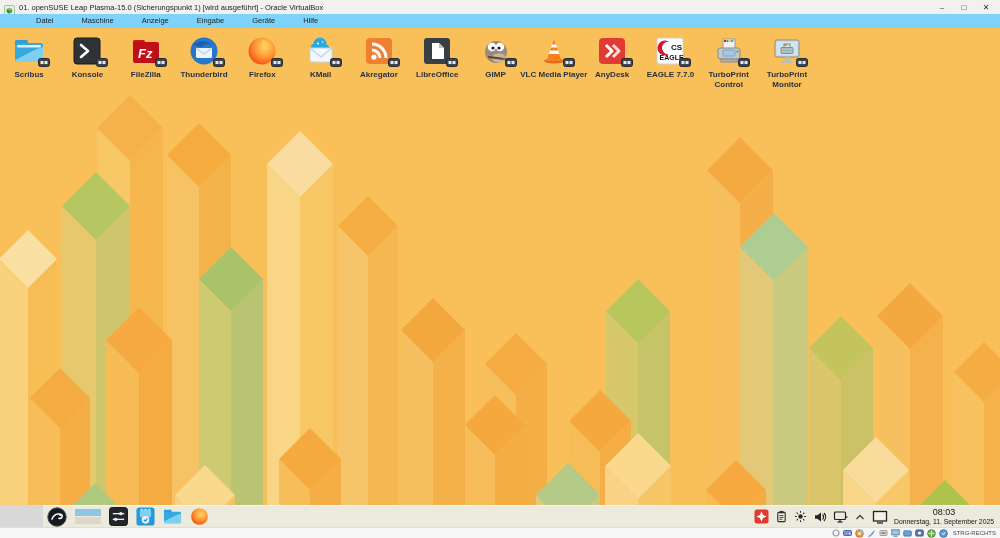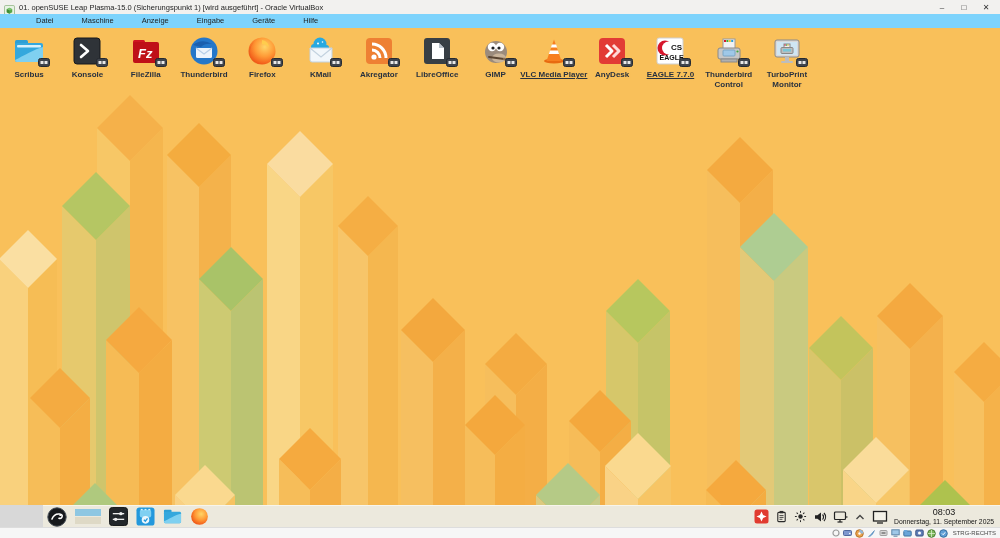--- a/index.html
+++ b/index.html
@@ -20,21 +20,21 @@
 
   
   .desktop { position:relative; height:477px; overflow:hidden; flex:0 0 auto; background:#F9C05A; }
   .desktop svg.wp { position:absolute; left:0; top:0; }
   .icon-row { position:absolute; left:0; top:0; width:1000px; display:flex; }
   .dcell { width:58.3px; flex:0 0 auto; display:flex; flex-direction:column; align-items:center; padding-top:7px; }
   .dicon { position:relative; width:32px; height:32px; }
   .dicon svg { display:block; }
   .badge { position:absolute; right:-5px; bottom:0px; line-height:0; }
   .dlabel { margin-top:3px; font-size:8px; font-weight:700; color:#28313f; text-align:center; line-height:1.2; max-width:58px; text-shadow:0 0 2px rgba(249,192,90,0.9); }
-  .dlabel.nowrap { white-space:nowrap; max-width:none;text-decoration:underline; }
+  .dlabel.nowrap { white-space:nowrap; max-width:none; }
 
   
   .taskbar { height:22px; background:#ECE9DD; border-top:1px solid #f7f5ec; display:flex; align-items:center; padding:0 4px; flex:0 0 auto;margin-left:43px; }
   .tb-left { display:flex; align-items:center; gap:8px; }
   .tb-spacer { flex:1 1 auto; }
   .tb-icon { display:flex; align-items:center; justify-content:center; line-height:0; }
   .pager { display:flex; flex-direction:column; gap:1px; }
   .pager .pg { width:26px; height:7px; }
   .pg.active { background:#8ec7e2; }
   .pg.idle { background:#ded9c6; }
@@ -421,21 +421,21 @@
               <rect x="8" y="24" width="16" height="3" fill="#b0b0b0" stroke="#8a8a8a"></rect>
             </svg>
           <span class="badge">
               <svg viewBox="0 0 12 9" width="12" height="9">
                 <rect x="0.5" y="0.5" width="11" height="8" rx="2" fill="#3f444c" stroke="#262a30"></rect>
                 <rect x="2.5" y="3" width="3" height="3" fill="#e8e8e8"></rect>
                 <rect x="6.5" y="3" width="3" height="3" fill="#e8e8e8"></rect>
               </svg>
             </span>
         </span>
-        <span class="dlabel">Thunderbird Control</span>
+        <span class="dlabel">TurboPrint Control</span>
       </div>
 
       <div class="dcell">
         <span class="dicon">
             <svg viewBox="0 0 32 32" width="32" height="32">
               <rect x="4" y="5" width="24" height="17" rx="2" fill="#d9d9d9" stroke="#8a8a8a"></rect>
               <rect x="6" y="7" width="20" height="13" fill="#cfe6f4"></rect>
               <rect x="13" y="9" width="6" height="4" fill="#efefef" stroke="#888888"></rect>
               <rect x="13.5" y="9.5" width="1.2" height="1.2" fill="#d6162c"></rect>
               <rect x="15" y="9.5" width="1.2" height="1.2" fill="#3da93d"></rect>

